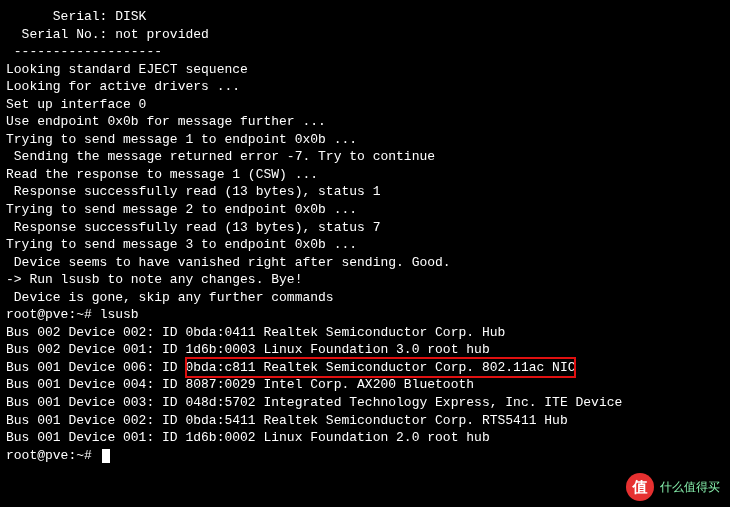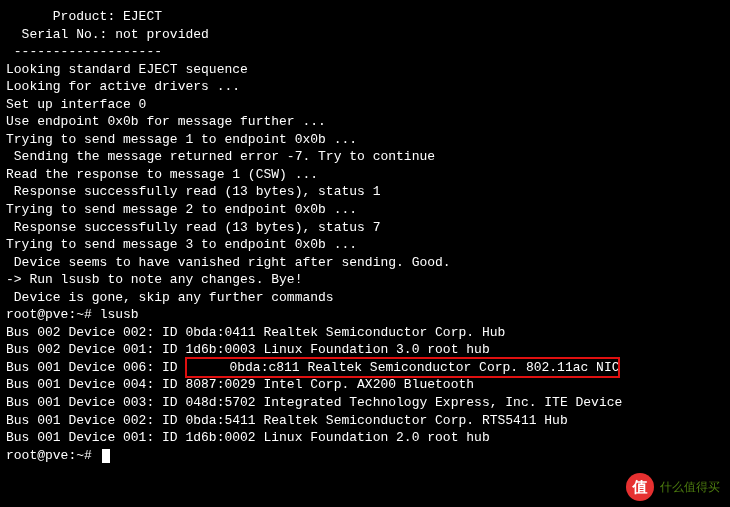--- a/index.html
+++ b/index.html
@@ -10,21 +10,21 @@
       font-size: 13px;
       line-height: 1.35;
       padding: 8px 6px;
       width: 730px;
       height: 507px;
       overflow: hidden;
       position: relative;
     }
     .line { white-space: pre; }
     .prompt { white-space: pre; }
-    .highlight-wrap { position: relative; display: inline-block; padding-left: 44px; }
+    .highlight-wrap { position: relative; display: inline-block; }
     .highlight-box {
       position: absolute;
       border: 2px solid #e01010;
       pointer-events: none;
       top: -2px;
       bottom: -2px;
       left: 0;
       right: 0;
     }
     .cursor {
@@ -51,30 +51,30 @@
       background: #e63030;
       color: #fff;
       font-weight: bold;
       font-size: 15px;
       display: flex;
       align-items: center;
       justify-content: center;
       box-shadow: 0 0 3px rgba(0,0,0,0.5);
     }
     .wm-text {
-      color: #4d7c0f;
+      color: #86efac;
       font-size: 12px;
       text-shadow: 0 0 3px #000;
     }
   </style>
 </head>
 <body>
 
 <div>
-  <div class="line">      Product: EJECT</div>
+  <div class="line">      Serial: DISK</div>
   <div class="line">  Serial No.: not provided</div>
   <div class="line"> -------------------</div>
 
   <div class="line">Looking standard EJECT sequence</div>
   <div class="line">Looking for active drivers ...</div>
   <div class="line">Set up interface 0</div>
   <div class="line">Use endpoint 0x0b for message further ...</div>
   <div class="line">Trying to send message 1 to endpoint 0x0b ...</div>
   <div class="line"> Sending the message returned error -7. Try to continue</div>
   <div class="line">Read the response to message 1 (CSW) ...</div>

